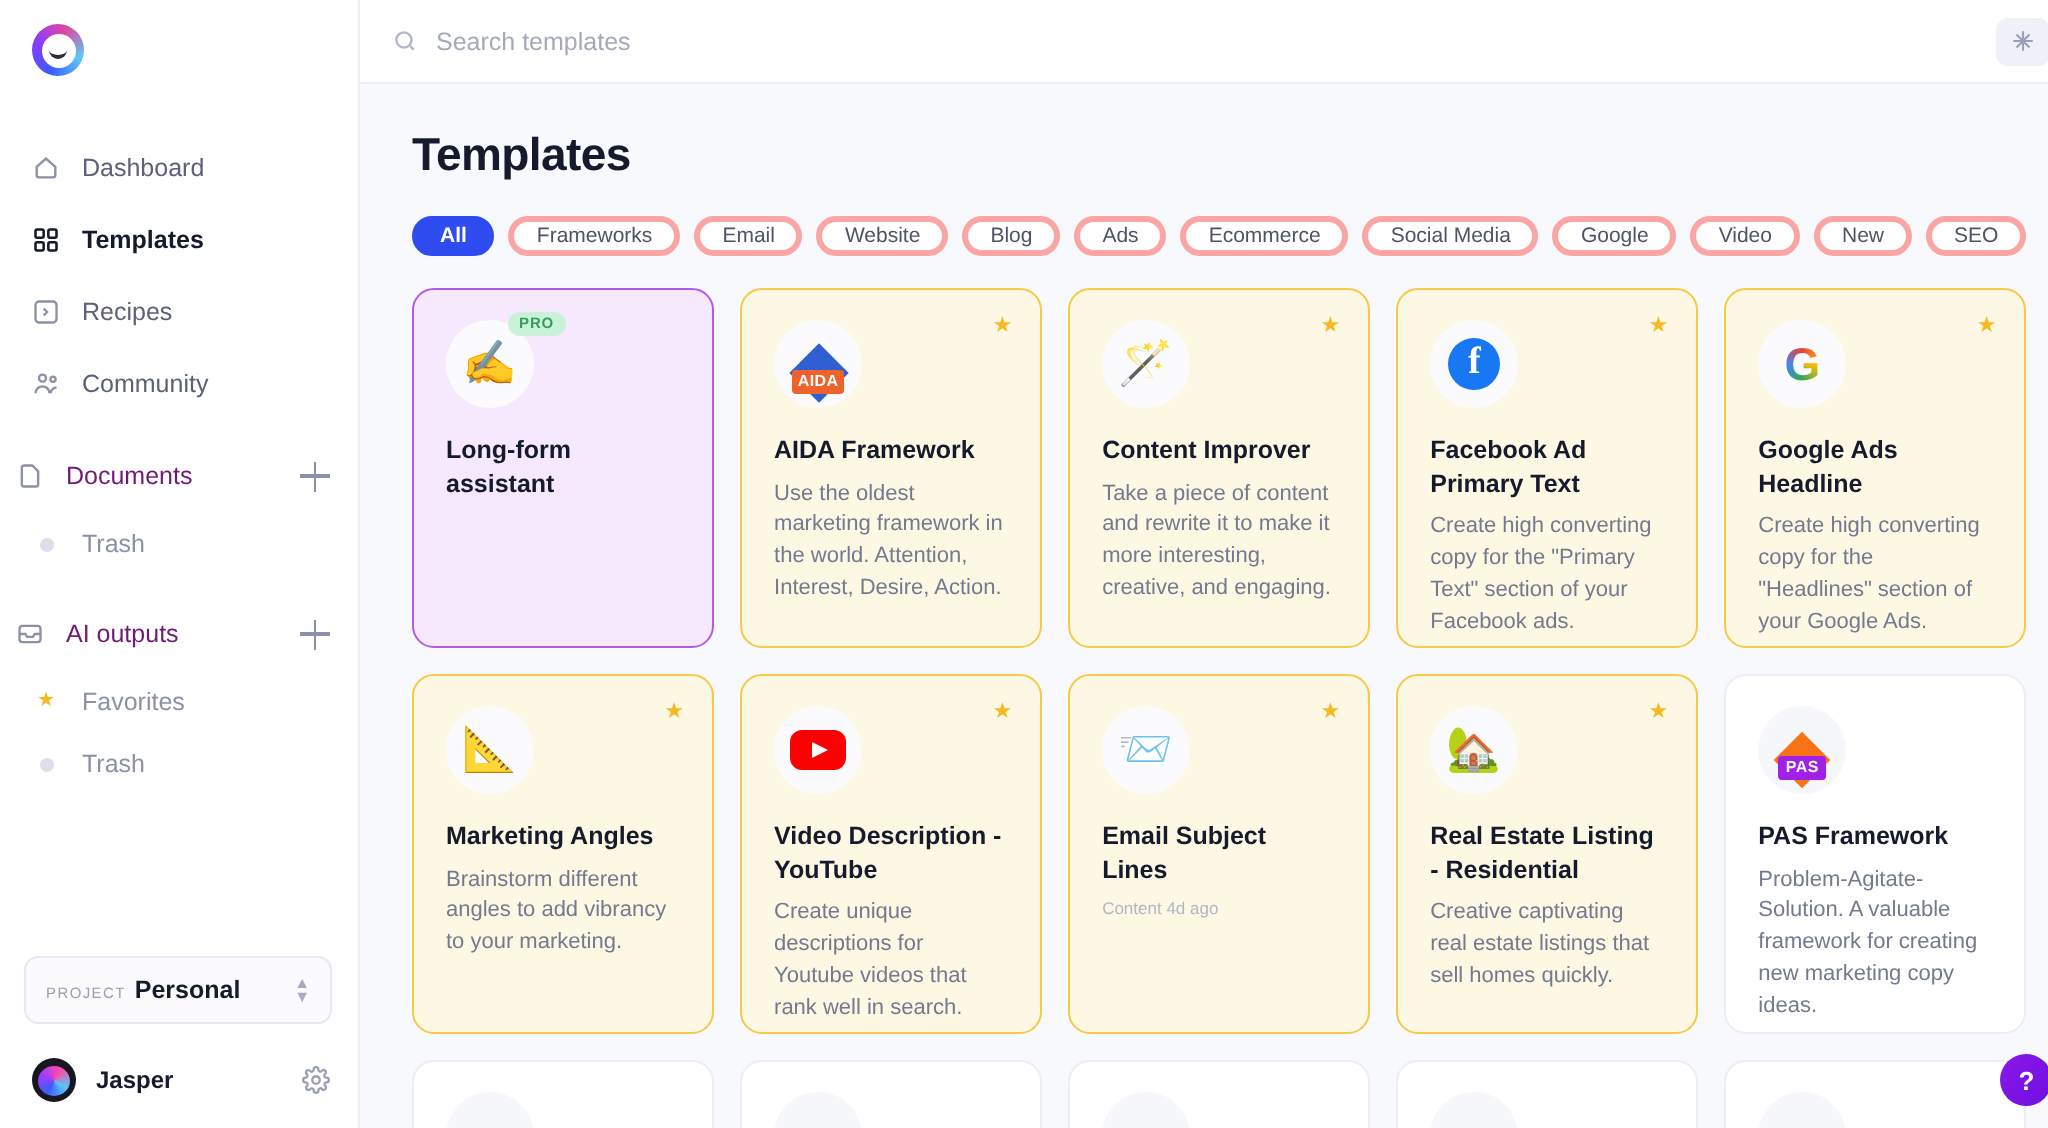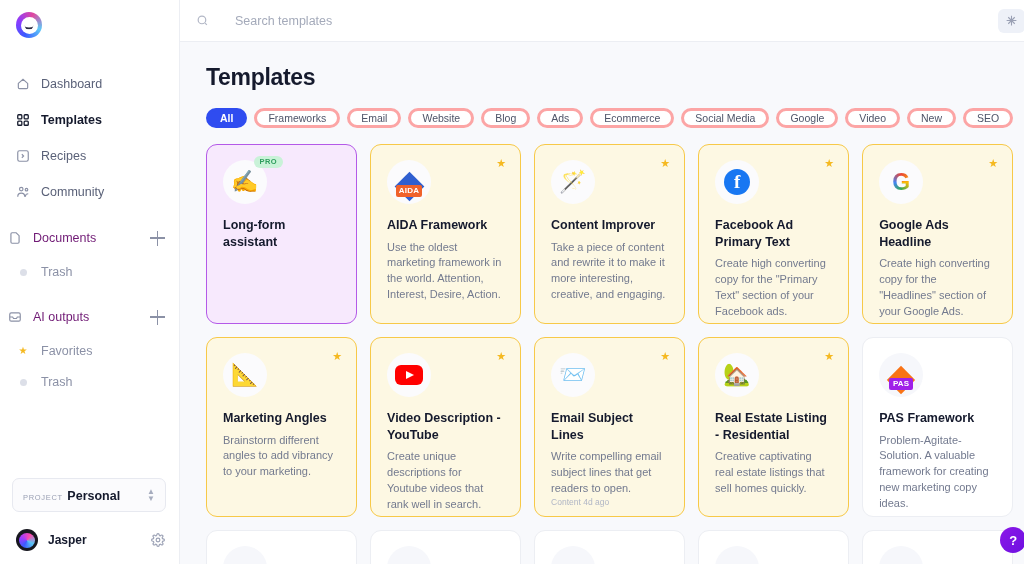--- a/index.html
+++ b/index.html
@@ -111,21 +111,21 @@
   .gear { width: 14px; height: 14px; color: #9aa0b4; cursor: pointer; }
 
   
   .main { flex: 1; height: 564px; position: relative; background: #f8f9fc; }
   .topbar {
     height: 42px; background: #ffffff;
     border-bottom: 1px solid #eceef3;
     display: flex; align-items: center; padding: 0 14px 0 16px;
   }
   .search {
-    flex: 1; display: flex; align-items: center; gap: 26px; cursor: text;
+    flex: 1; display: flex; align-items: center; gap: 9px; cursor: text;
   }
   .search svg { color: #b2b7c6; flex: 0 0 13px; }
   .search-input {
     border: none; outline: none; background: transparent;
     font-family: "Liberation Sans", sans-serif;
     font-size: 12.5px; color: #151a2d; width: 320px;
   }
   .search-input::placeholder { color: #a4aaba; }
   .spark-btn {
     width: 27px; height: 24px; border-radius: 6px;
@@ -456,21 +456,20 @@
               <span class="yt"></span>
             </div>
           <div class="card-title">Video Description - YouTube</div>
           <div class="card-desc">Create unique descriptions for Youtube videos that rank well in search.</div>
         </div>
 
         <div class="card yellow">
           <span class="star">★</span>
           <div class="thumb">📨</div>
           <div class="card-title">Email Subject Lines</div>
-          <div class="card-desc">Write compelling email subject lines that get readers to open.</div>
           <div class="card-meta">Content 4d ago</div>
         </div>
 
         <div class="card yellow">
           <span class="star">★</span>
           <div class="thumb">🏡</div>
           <div class="card-title">Real Estate Listing - Residential</div>
           <div class="card-desc">Creative captivating real estate listings that sell homes quickly.</div>
         </div>
 

